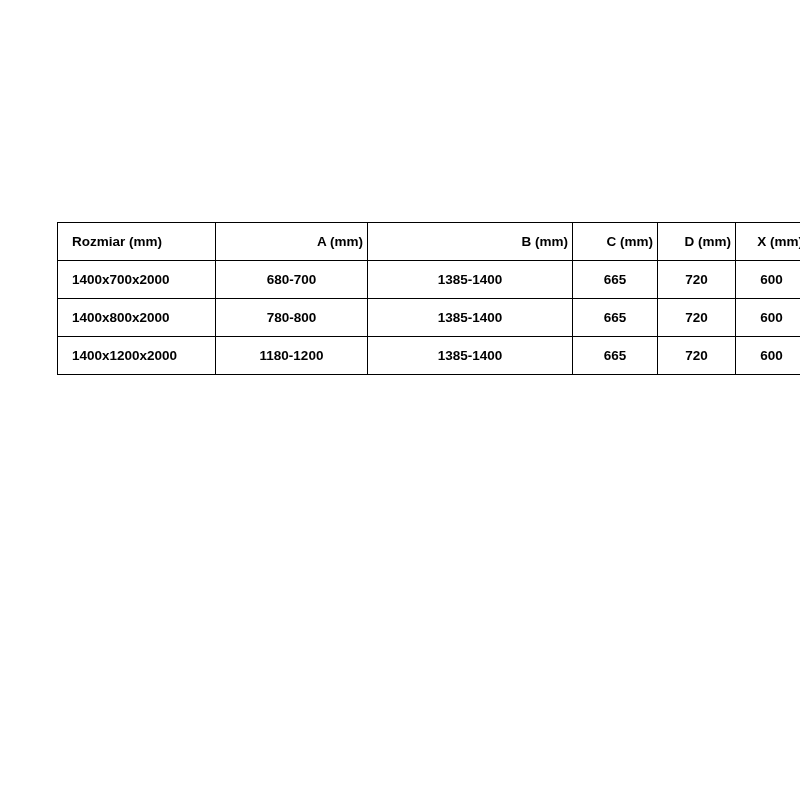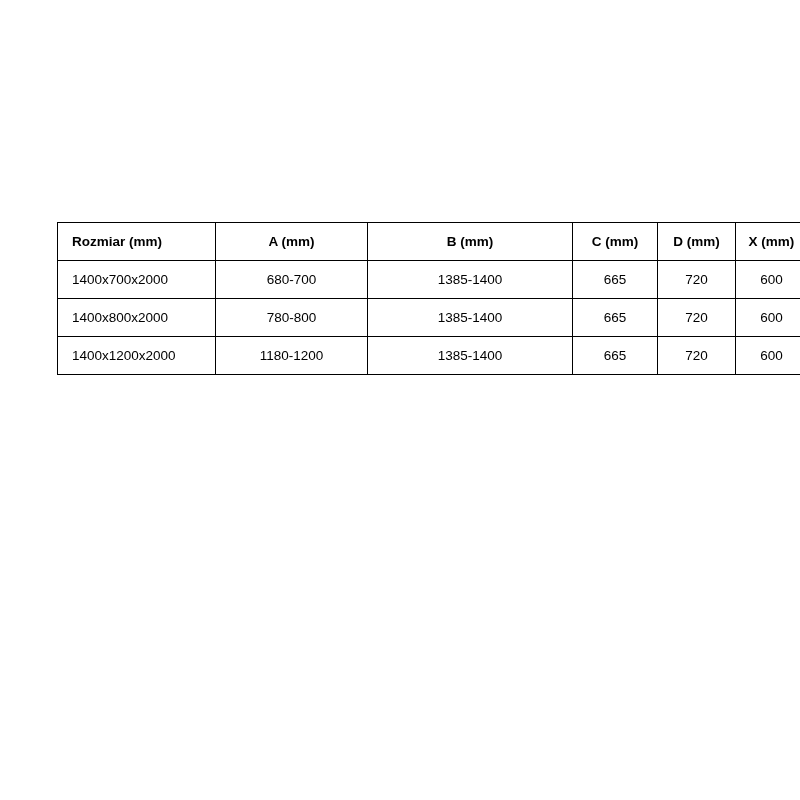--- a/index.html
+++ b/index.html
@@ -28,27 +28,28 @@
     margin-left: 32px;
   }
   table.spec-table td,
   table.spec-table th {
     border: 1px solid #000000;
     height: 37px;
     padding: 0 4px;
     text-align: center;
     vertical-align: middle;
     font-size: 13.5px;
-    font-weight: normal;
+    font-weight: bold;
     white-space: nowrap;
     overflow: hidden;
   }
   table.spec-table thead th {
     font-size: 13.5px;
     font-weight: bold;
+    text-align: right;
   }
   table.spec-table thead th.col-size {
     text-align: left;
     padding-left: 14px;
   }
   table.spec-table tbody td.col-size {
     text-align: left;
     padding-left: 14px;
     font-size: 13.5px;
   }

